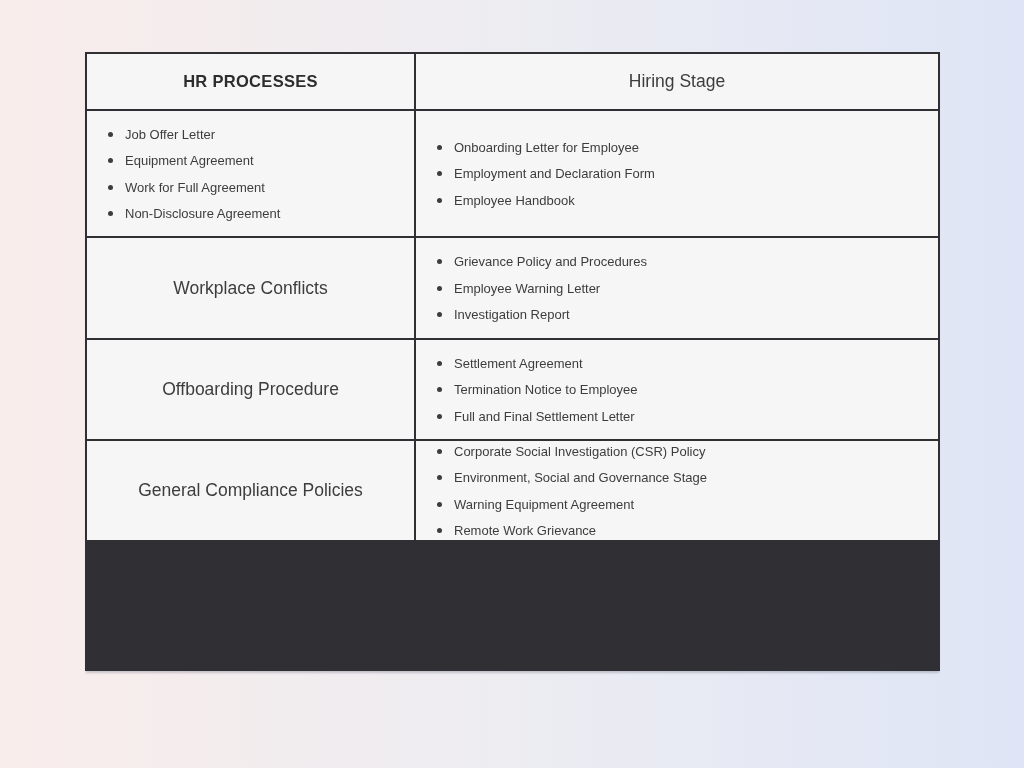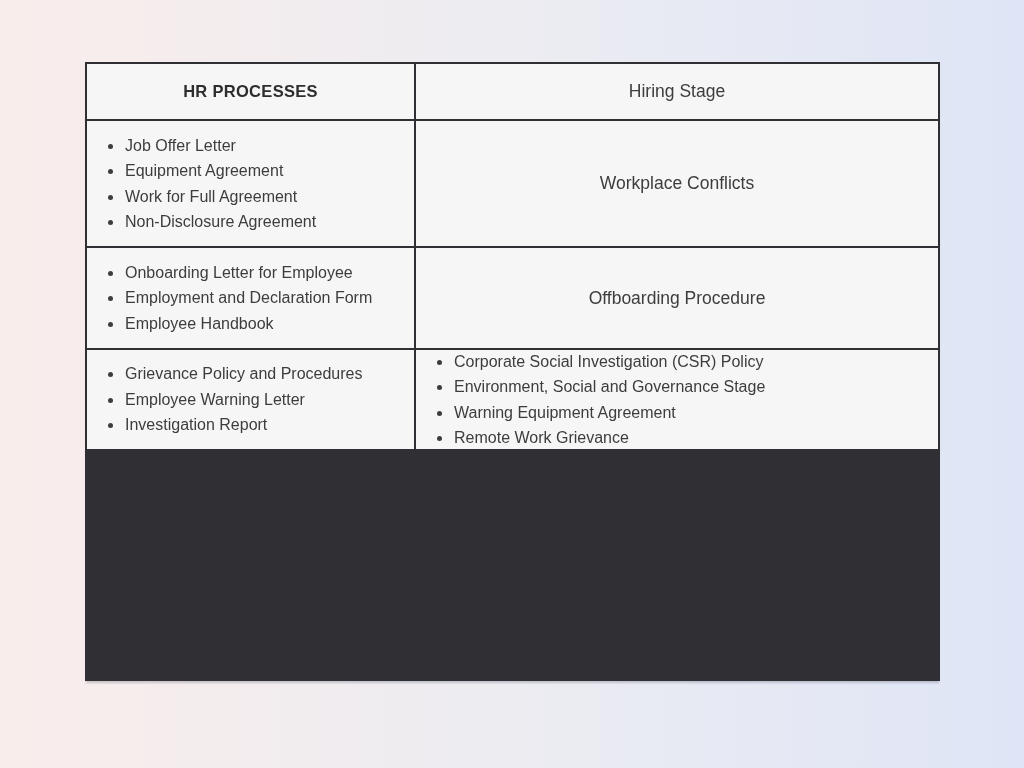--- a/index.html
+++ b/index.html
@@ -20,21 +20,21 @@
   }
   .page {
     position: relative;
     width: 1024px;
     height: 768px;
     background: linear-gradient(to right, var(--bg-left) 0%, #ebecf2 55%, var(--bg-right) 100%);
   }
   .hr-table {
     position: absolute;
     left: 85px;
-    top: 62px;
+    top: 52px;
     display: grid;
     grid-template-columns: 327px 522px;
     grid-template-rows: 55px 125px 100px 99px 99px 127px;
     gap: 2px;
     background: var(--border);
     border: 2px solid var(--border);
     box-shadow: 0 3px 2px -1px rgba(90, 95, 115, 0.3);
   }
   .cell {
     background: var(--cell-bg);
@@ -61,21 +61,21 @@
     display: flex;
     align-items: center;
   }
   .cell.list ul {
     margin: 0;
     padding: 0 10px 0 37px;
     list-style: disc;
   }
   .cell.list li {
     line-height: 25.5px;
-    font-size: 16px;
+    font-size: 13px;
     padding-left: 1px;
   }
   .cell.list li::marker {
     color: var(--text);
     font-size: 15px;
   }
 </style>
 </head>
 <body>
 
@@ -87,39 +87,47 @@
     <div class="cell label">Hiring Stage</div>
     <div class="cell list">
       <ul>
           <li>Job Offer Letter</li>
           <li>Equipment Agreement</li>
           <li>Work for Full Agreement</li>
           <li>Non-Disclosure Agreement</li>
         </ul>
     </div>
 
-    <div class="cell label">Workplace Conflicts</div>
-
     <div class="cell list">
       <ul>
           <li>Onboarding Letter for Employee</li>
           <li>Employment and Declaration Form</li>
           <li>Employee Handbook</li>
         </ul>
     </div>
-    <div class="cell label">Offboarding Procedure</div>
 
+    <div class="cell label">Workplace Conflicts</div>
     <div class="cell list">
       <ul>
           <li>Grievance Policy and Procedures</li>
           <li>Employee Warning Letter</li>
           <li>Investigation Report</li>
         </ul>
     </div>
 
+    <div class="cell label">Offboarding Procedure</div>
+    <div class="cell list">
+      <ul>
+          <li>Settlement Agreement</li>
+          <li>Termination Notice to Employee</li>
+          <li>Full and Final Settlement Letter</li>
+        </ul>
+    </div>
+
+    <div class="cell label">General Compliance Policies</div>
     <div class="cell list">
       <ul>
           <li>Corporate Social Investigation (CSR) Policy</li>
           <li>Environment, Social and Governance Stage</li>
           <li>Warning Equipment Agreement</li>
           <li>Remote Work Grievance</li>
         </ul>
     </div>
 
   </div>

